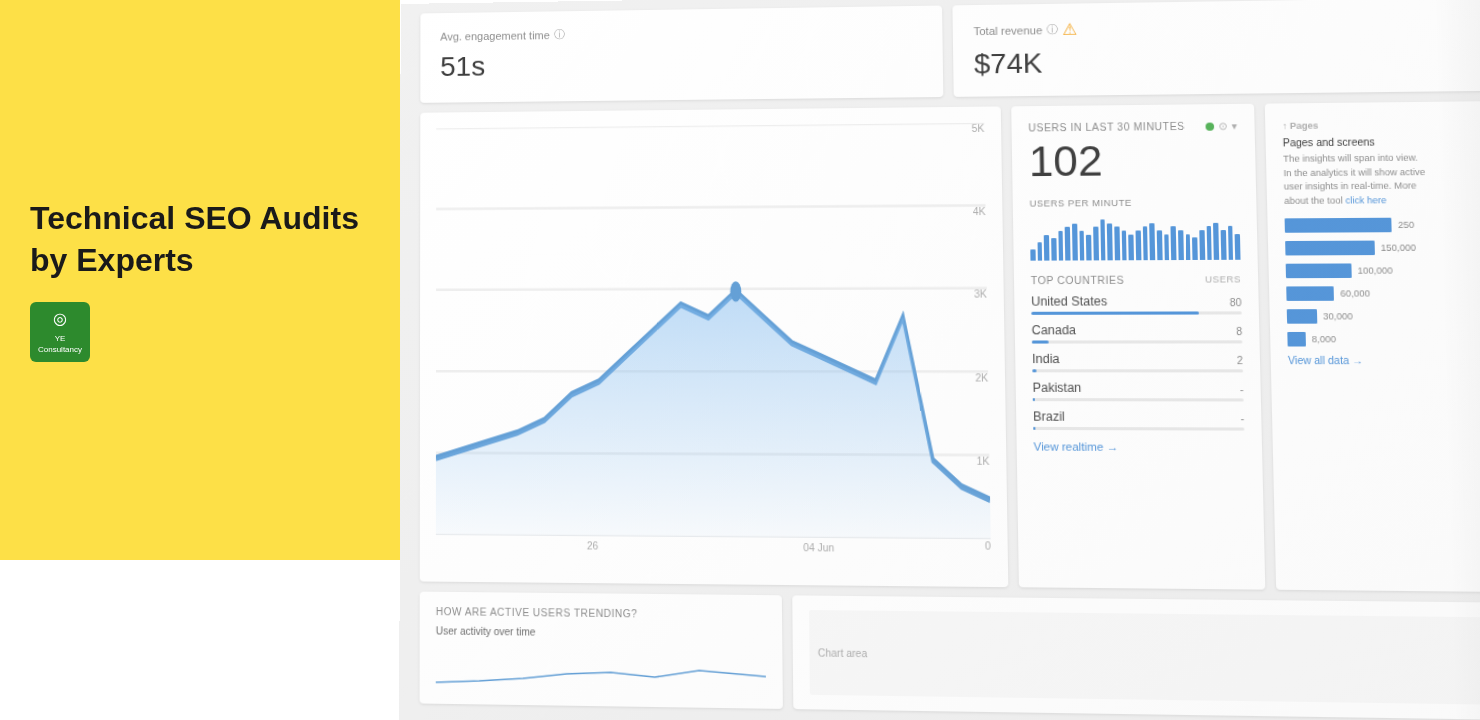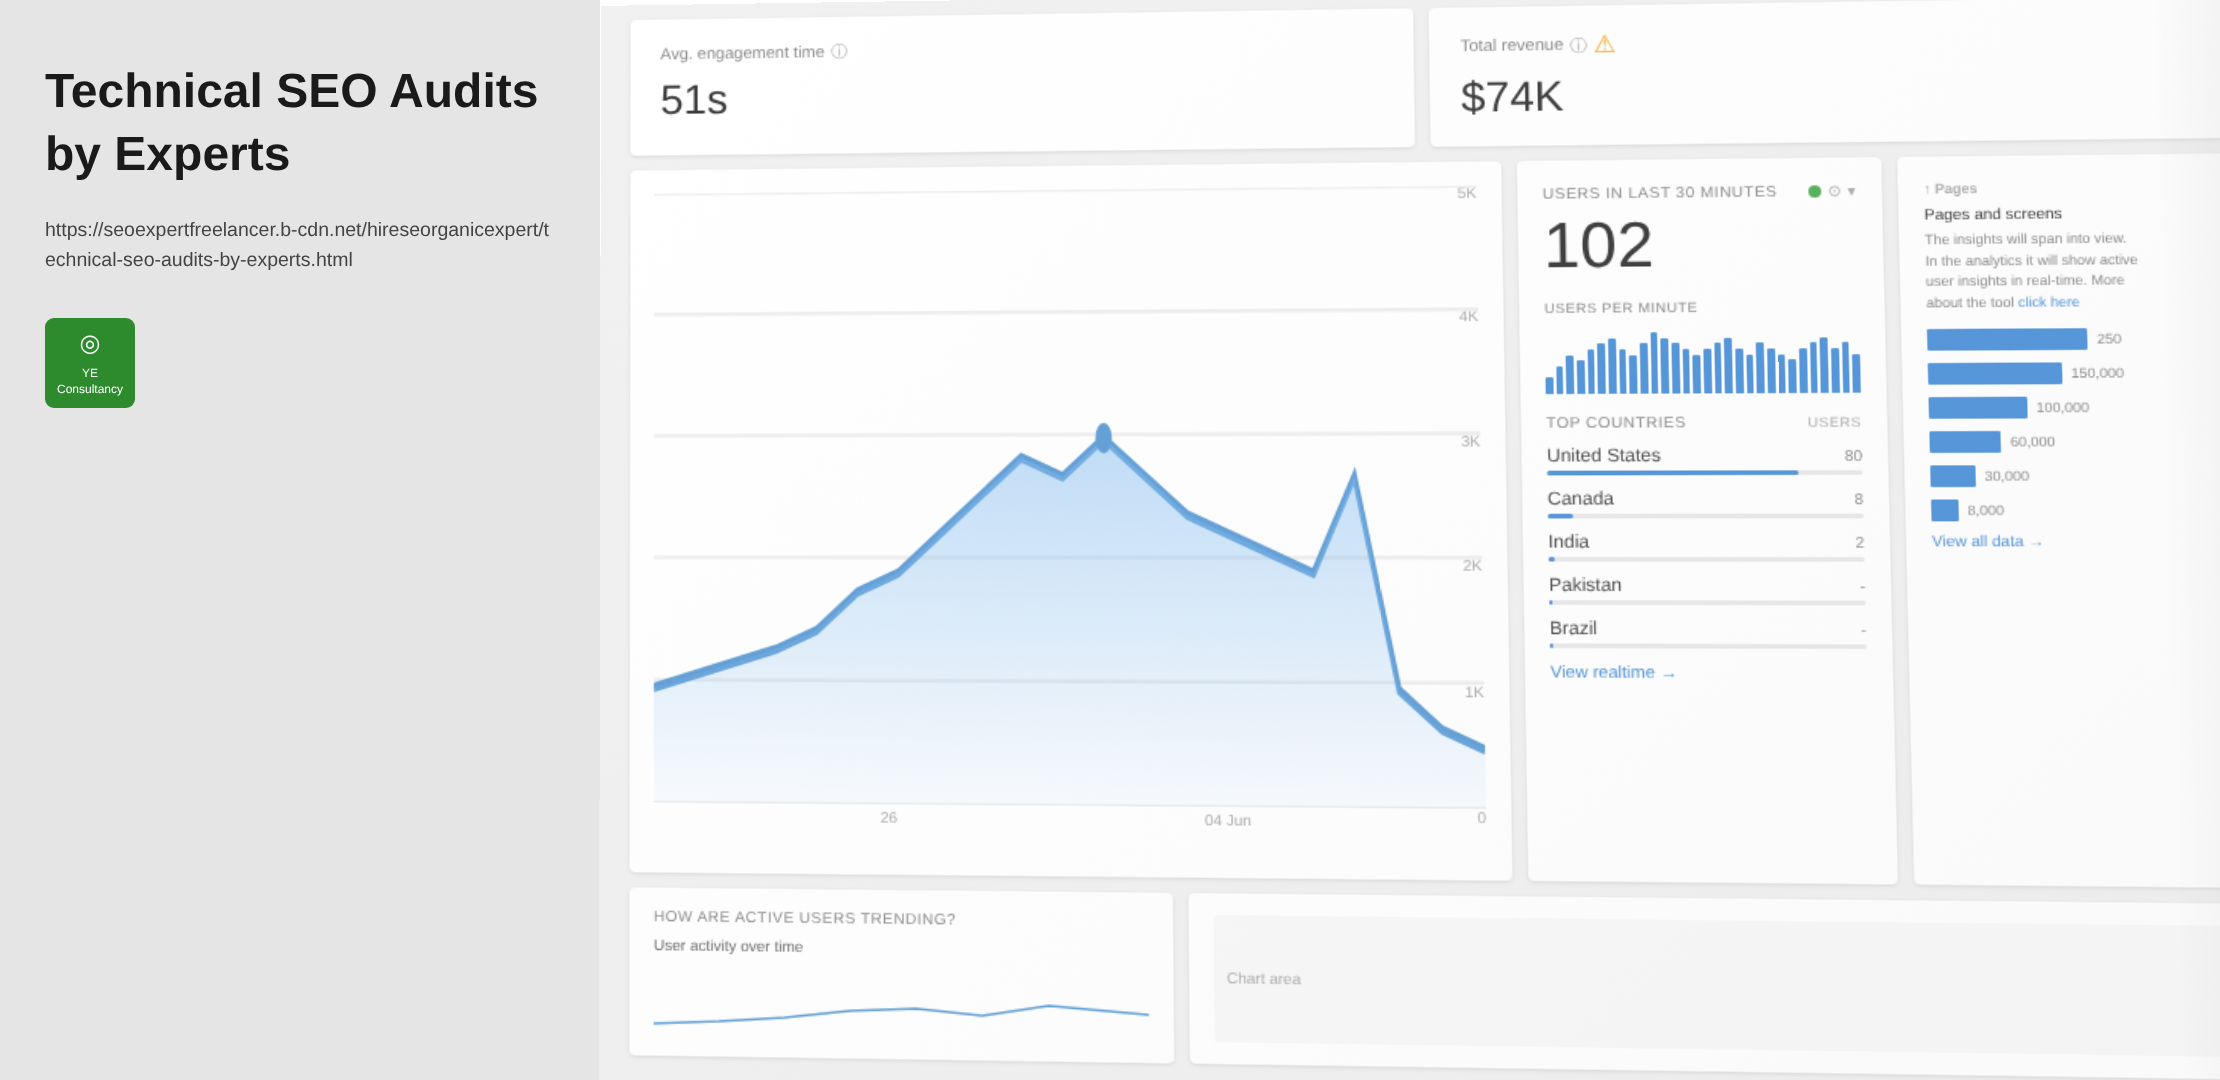--- a/index.html
+++ b/index.html
@@ -8,24 +8,25 @@
       height: 720px;
       overflow: hidden;
       font-family: Arial, sans-serif;
       display: flex;
     }
 
     
     .left-panel {
       width: 400px;
       min-width: 400px;
-      height: 720px;
-      background-color: #e5e5e5;
+      height: 560px;
+      background-color: #fde047;
       display: flex;
       flex-direction: column;
+      justify-content: center;
       padding: 40px 30px;
       position: relative;
     }
 
     .left-panel .main-title {
       font-size: 32px;
       font-weight: bold;
       color: #1a1a1a;
       line-height: 1.3;
       margin-bottom: 20px;
@@ -365,21 +366,20 @@
       background: #4CAF50;
       border-radius: 50%;
       display: inline-block;
     }
   </style>
 </head>
 <body>
 
 <div class="left-panel">
   <h1 class="main-title">Technical SEO Audits by Experts</h1>
-  <p class="url-text">https://seoexpertfreelancer.b-cdn.net/hireseorganicexpert/technical-seo-audits-by-experts.html</p>
   <div class="logo-badge">
     <div class="logo-icon">◎</div>
     <div style="font-size:8px; text-align:center; padding: 0 2px;">YE Consultancy</div>
   </div>
 </div>
 
 <div class="right-panel">
   <div class="dashboard-container">
 
     <div class="metrics-row">

